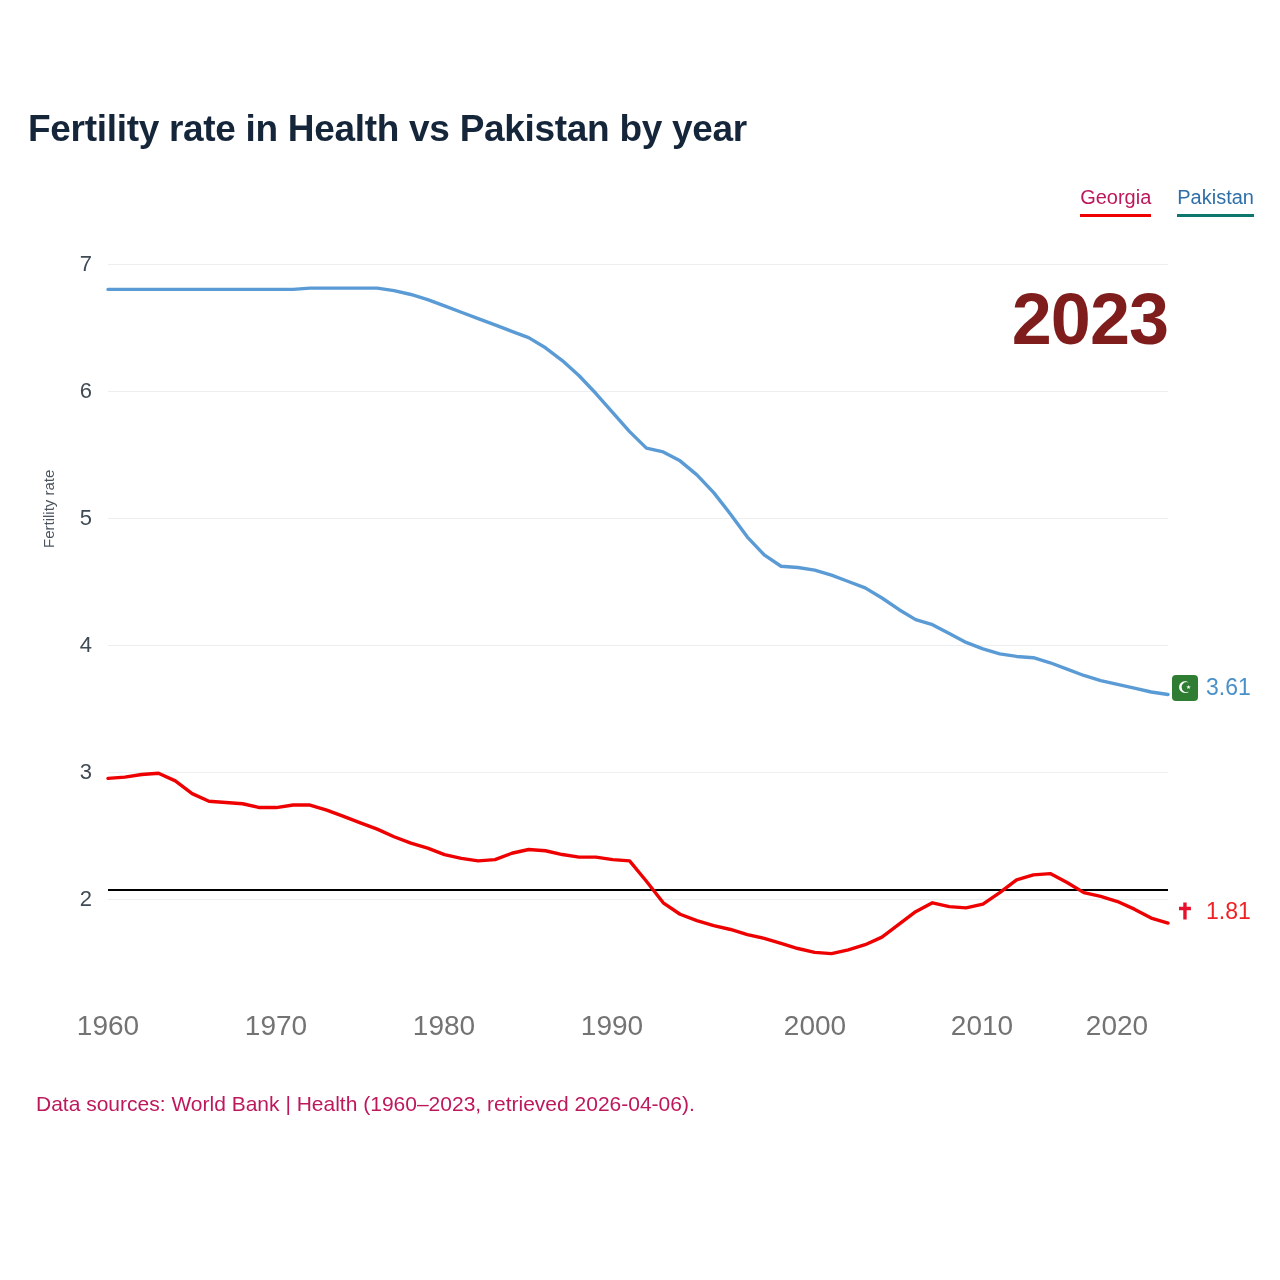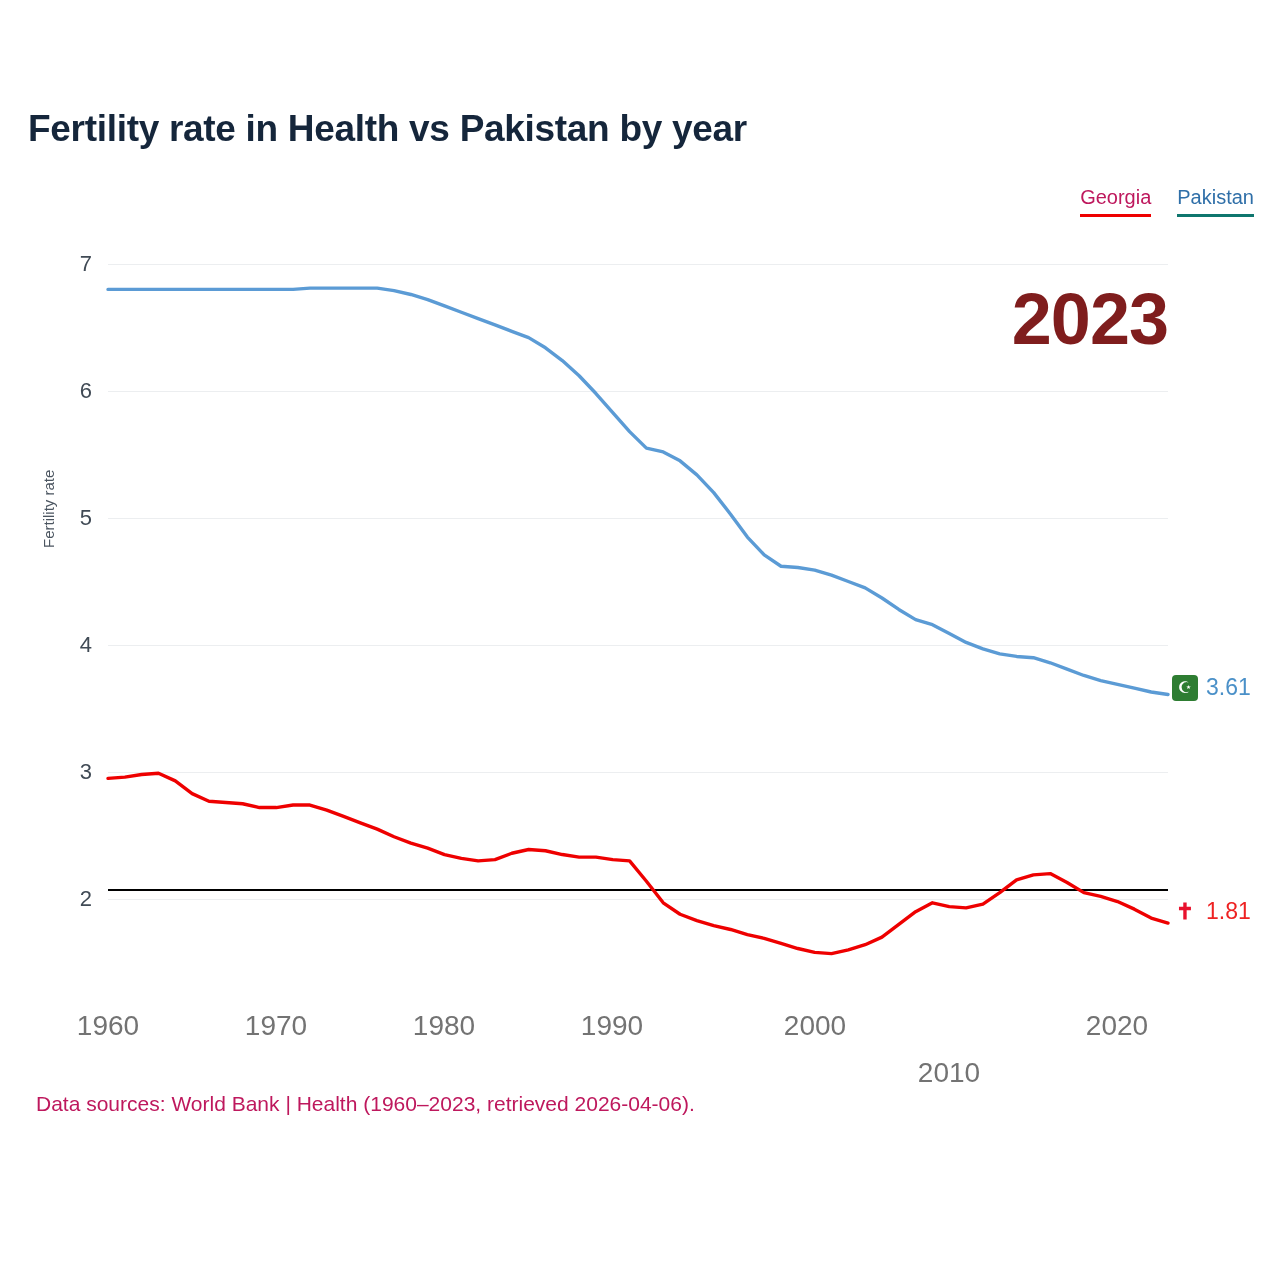--- a/index.html
+++ b/index.html
@@ -200,21 +200,21 @@
       <path id="path-georgia" fill="none" stroke="#ee0000" stroke-width="3.4" stroke-linejoin="round" stroke-linecap="round" d="M0.00 514.35 L16.83 513.08 L33.65 510.54 L50.48 509.27 L67.30 516.89 L84.13 529.59 L100.95 537.21 L117.78 538.48 L134.60 539.75 L151.43 543.56 L168.25 543.56 L185.08 541.02 L201.90 541.02 L218.73 546.10 L235.56 552.45 L252.38 558.80 L269.21 565.15 L286.03 572.77 L302.86 579.12 L319.68 584.20 L336.51 590.55 L353.33 594.36 L370.16 596.90 L386.98 595.63 L403.81 589.28 L420.63 585.47 L437.46 586.74 L454.29 590.55 L471.11 593.09 L487.94 593.09 L504.76 595.63 L521.59 596.90 L538.41 617.22 L555.24 638.81 L572.06 650.24 L588.89 656.59 L605.71 661.67 L622.54 665.48 L639.37 670.56 L656.19 674.37 L673.02 679.45 L689.84 684.53 L706.67 688.34 L723.49 689.61 L740.32 685.80 L757.14 680.72 L773.97 673.10 L790.79 660.40 L807.62 647.70 L824.44 638.81 L841.27 642.62 L858.10 643.89 L874.92 640.08 L891.75 628.65 L908.57 615.95 L925.40 610.87 L942.22 609.60 L959.05 618.49 L975.87 628.65 L992.70 632.46 L1009.52 637.54 L1026.35 645.16 L1043.17 654.05 L1060.00 659.13"></path>
     </svg>
   </div>
 
   <div class="xaxis">
     <span class="xtick" style="left:0px;">1960</span>
     <span class="xtick" style="left:168px;">1970</span>
     <span class="xtick" style="left:336px;">1980</span>
     <span class="xtick" style="left:504px;">1990</span>
     <span class="xtick" style="left:707px;">2000</span>
-    <span class="xtick" style="left:841px;margin-top:47px;">2010</span>
+    <span class="xtick" style="left:874px;">2010</span>
     <span class="xtick" style="left:1009px;">2020</span>
   </div>
 
   <div class="endlabel pakistan">
     <span class="flag pk">☪</span>
     <span>3.61</span>
   </div>
 
   <div class="endlabel georgia">
     <span class="flag ge">✝</span>

